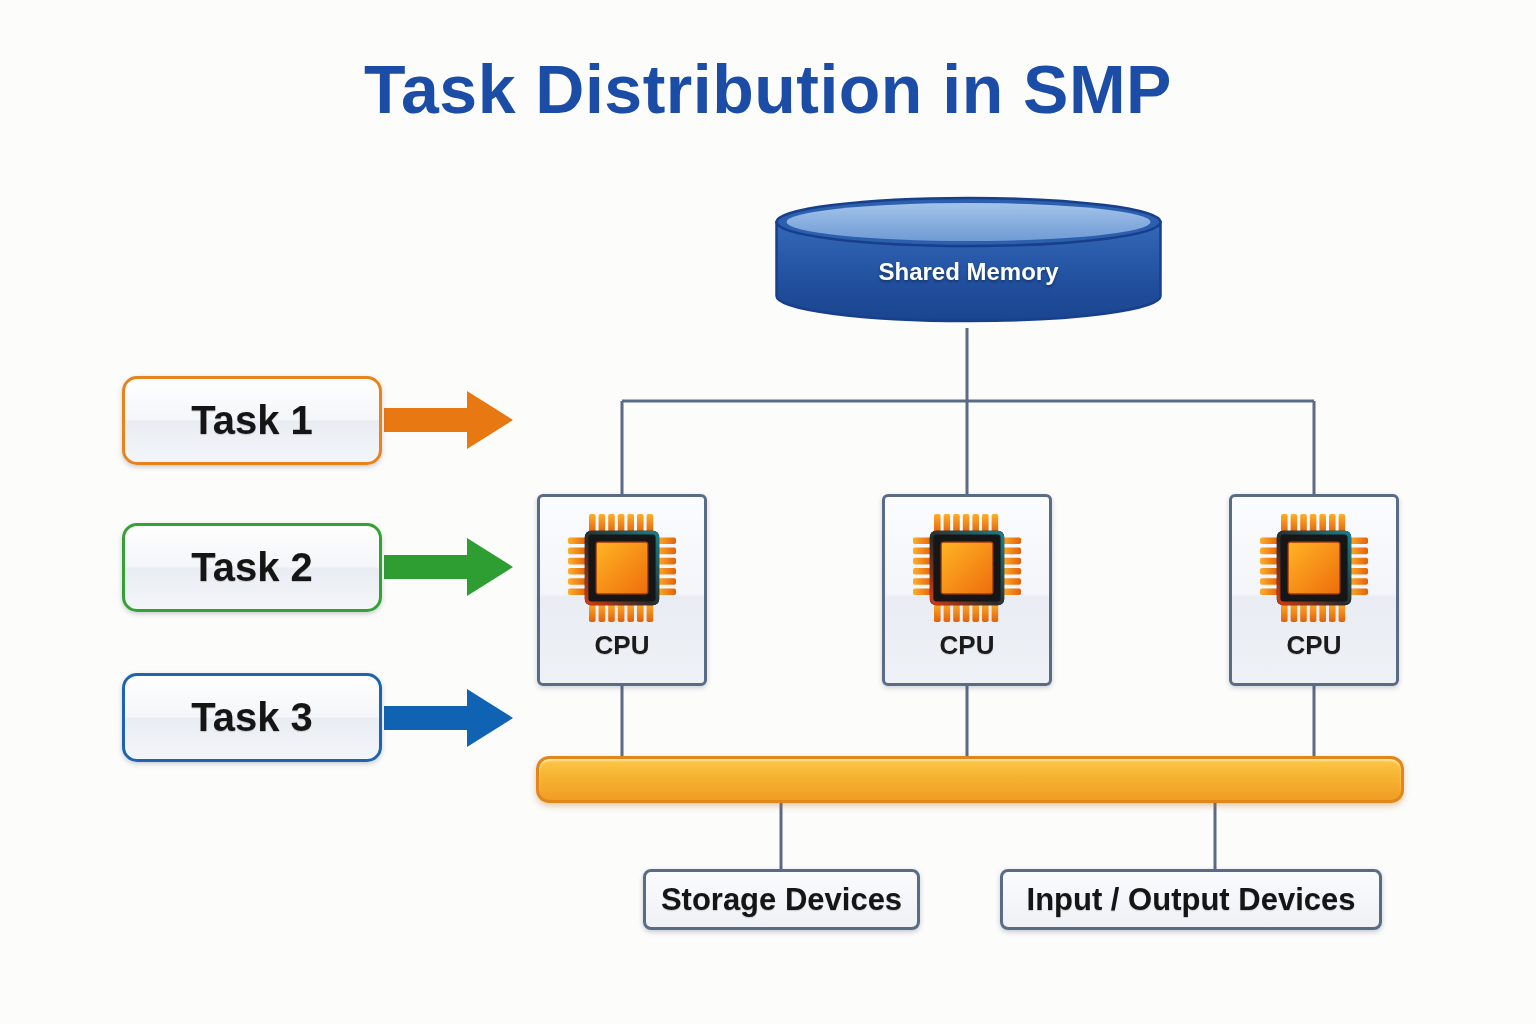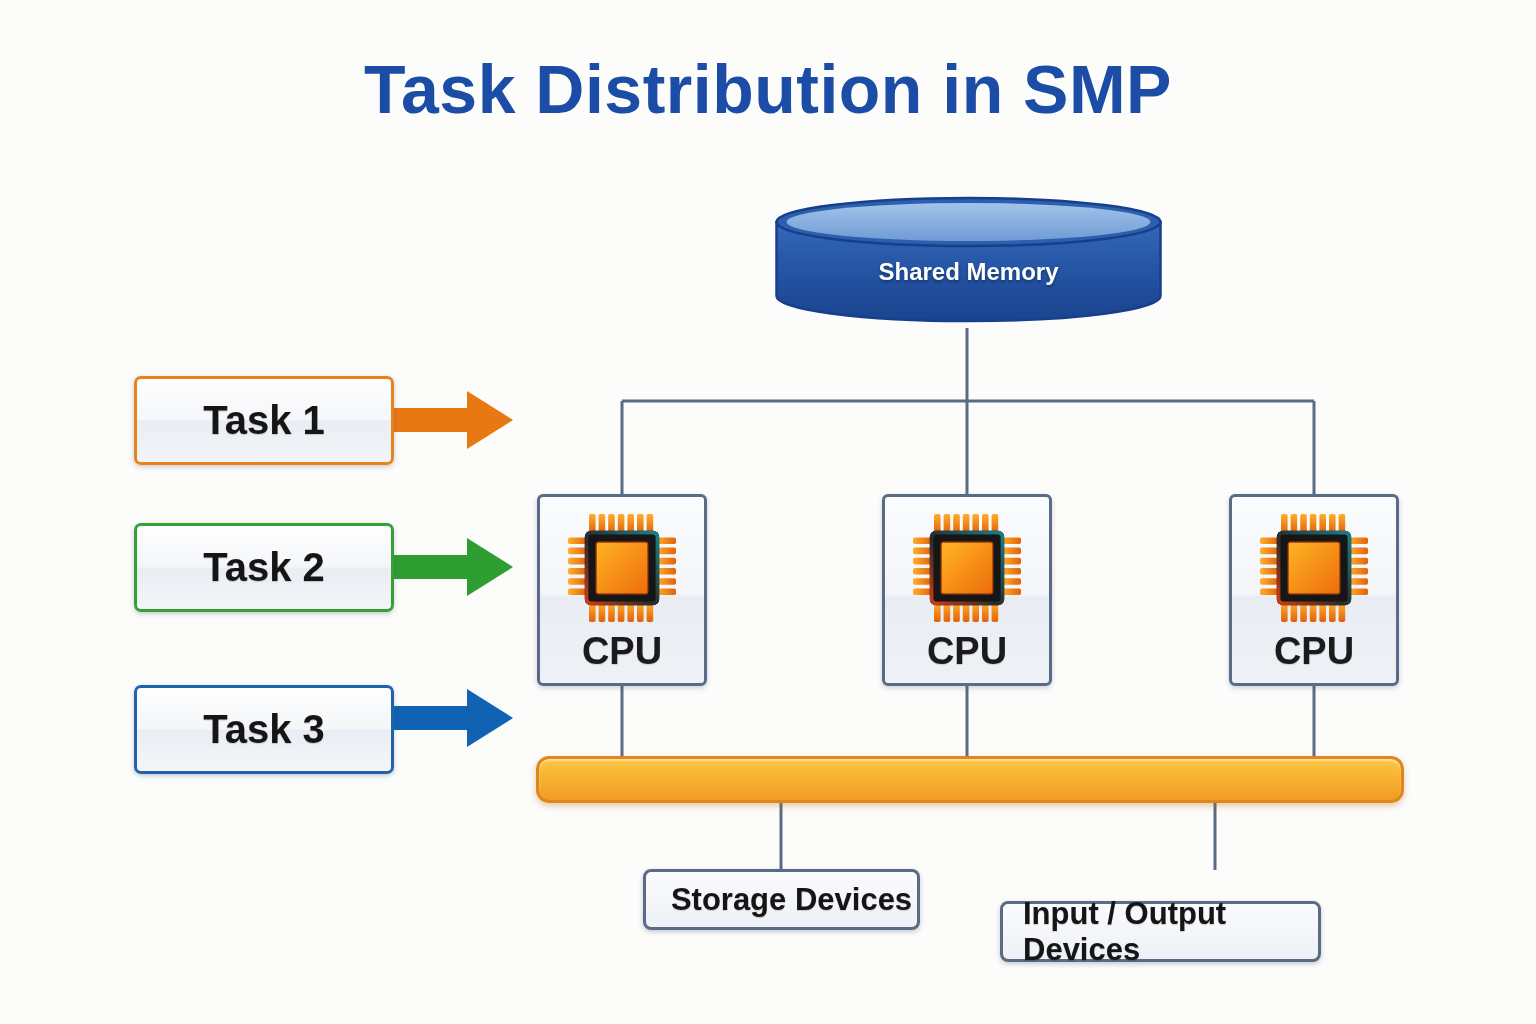--- a/index.html
+++ b/index.html
@@ -19,63 +19,62 @@
   #connector-layer{left:0;top:0;width:1536px;height:1024px;pointer-events:none;}
   
   .cylinder-wrap{left:775px;top:196px;width:387px;height:134px;}
   .cylinder-label{
     left:775px;top:258px;width:387px;text-align:center;
     font-size:24px;font-weight:bold;color:#FFFFFF;
     text-shadow:0 2px 3px rgba(0,0,0,0.35);
   }
   
   .task-box{
-    left:134px;width:260px;height:89px;border-radius:7px;
+    left:122px;width:260px;height:89px;border-radius:15px;
     background:linear-gradient(180deg,#fefefe 0%,#f4f6f9 49%,#e9edf3 51%,#f3f5f9 100%);
     box-shadow:0 2px 5px rgba(70,80,100,0.28);
     display:flex;align-items:center;justify-content:center;
     font-size:40px;font-weight:bold;color:#151515;
     text-shadow:0 1px 1px rgba(0,0,0,0.18);
     box-sizing:border-box;
   }
   .task-1{top:376px;border:3px solid #E8821C;}
   .task-2{top:523px;border:3px solid #34A135;text-align:right;}
-  .task-3{top:673px;border:3px solid #1F63AE;margin-top:12px;}
+  .task-3{top:673px;border:3px solid #1F63AE;}
   
   .cpu-box{
     top:494px;width:170px;height:192px;border-radius:6px;
     border:3px solid #5A6B85;box-sizing:border-box;
     background:linear-gradient(180deg,#fbfcfe 0%,#f3f5f9 52%,#e9edf3 54%,#eef1f6 100%);
     box-shadow:0 2px 5px rgba(70,80,100,0.25);
     display:flex;flex-direction:column;align-items:center;
   }
   .cpu-1{left:537px;} .cpu-2{left:882px;} .cpu-3{left:1229px;}
   .chip-icon{width:120px;height:120px;margin-top:11px;}
-  .cpu-label{font-size:38px;font-weight:bold;color:#1b1b1b;line-height:1;margin-top:4px;
+  .cpu-label{font-size:26px;font-weight:bold;color:#1b1b1b;line-height:1;margin-top:4px;
     text-shadow:0 1px 1px rgba(0,0,0,0.15);}
   
   .bus-bar{
     left:536px;top:756px;width:868px;height:47px;border-radius:13px;
     background:linear-gradient(180deg,#FBC746 0%,#F7B231 45%,#F09D25 100%);
     border:3px solid #E0861A;box-sizing:border-box;
     box-shadow:0 3px 6px rgba(180,110,20,0.35), inset 0 2px 2px rgba(255,255,255,0.5);
   }
   
   .device-box{
     top:869px;height:61px;border-radius:8px;
     border:3px solid #5A6B85;box-sizing:border-box;
     background:linear-gradient(180deg,#fafbfd 0%,#eef1f5 100%);
     box-shadow:0 2px 5px rgba(70,80,100,0.3);
     display:flex;align-items:center;justify-content:center;
     font-size:31px;font-weight:bold;color:#151515;
     text-shadow:0 1px 1px rgba(0,0,0,0.18);
-    padding-left:20px;
   }
   .device-storage{left:643px;width:277px;}
-  .device-io{left:1000px;width:321px;margin-top:32px;}
+  .device-io{left:1000px;width:382px;}
 </style>
 </head>
 <body>
 
 <svg width="0" height="0" style="position:absolute" aria-hidden="true">
   <defs>
     <linearGradient id="pinGradV" x1="0" y1="0" x2="0" y2="1">
       <stop offset="0" stop-color="#FFAE2A"></stop>
         <stop offset="1" stop-color="#E2610A"></stop>
     </linearGradient>

